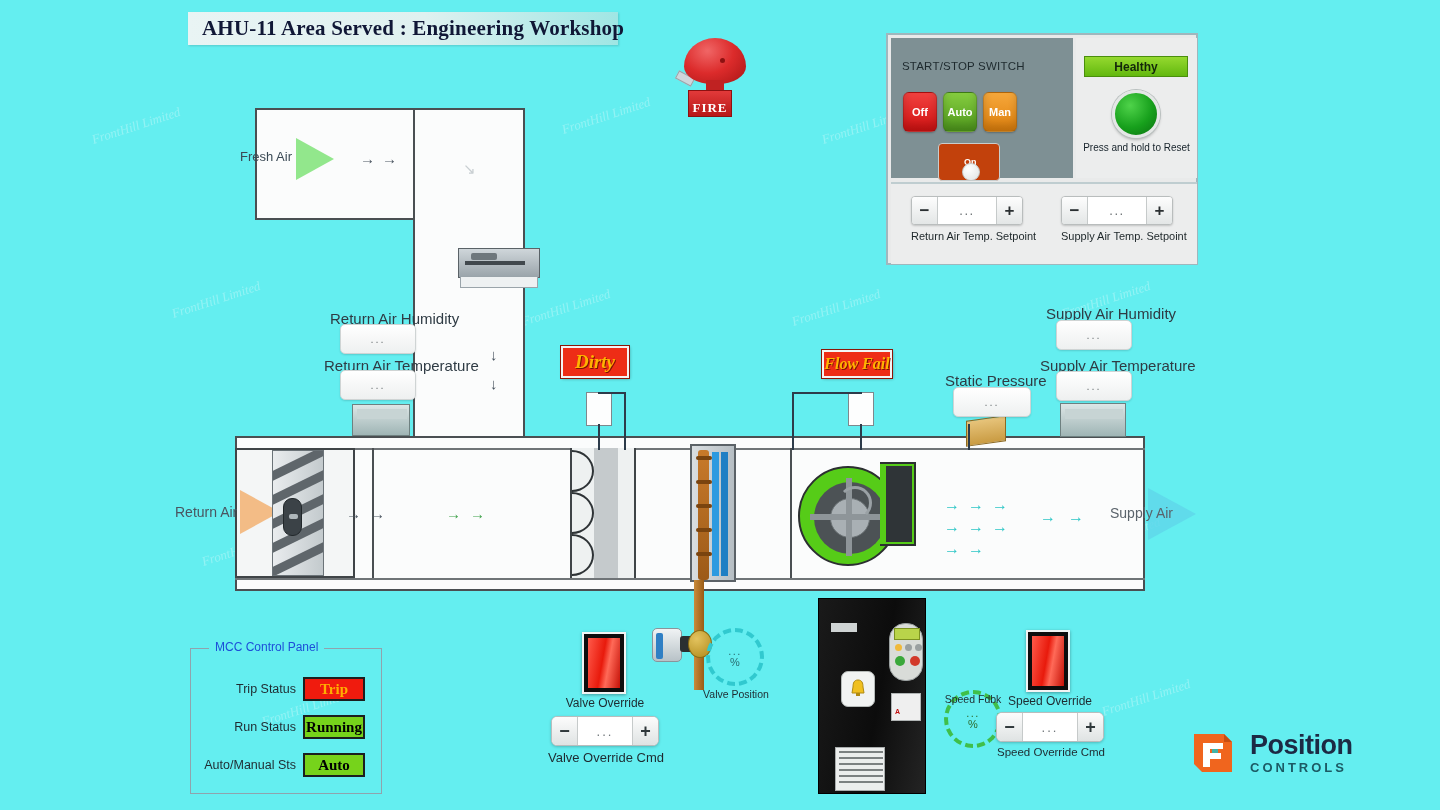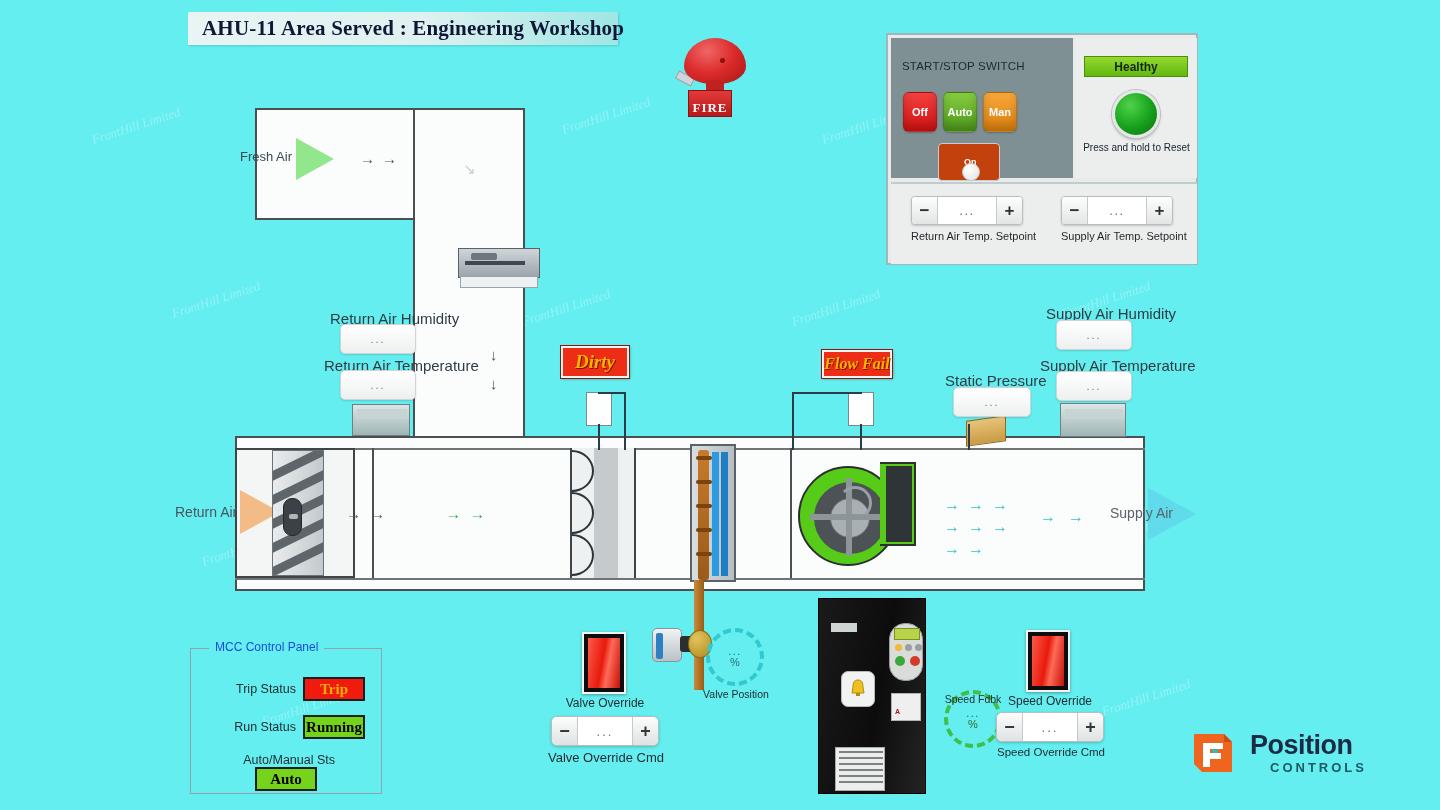--- a/index.html
+++ b/index.html
@@ -279,21 +279,21 @@
   .gauge .gnum { font-size:11px;color:#2a6e72;letter-spacing:1.5px;line-height:10px;}
   .gauge.green .gnum { color:#2d6b2f; }
   .gauge .gpct { font-size:11px;color:#2a6e72; }
   .gauge.green .gpct { color:#2d6b2f; }
 
   
   #logo { left:1190px; top:722px; width:225px; height:62px; display:flex; align-items:center; }
   #logo-mark { position:relative; width:50px;height:50px; }
   #logo-text { margin-left:10px; line-height:1; }
   #logo-name { font-size:27px; font-weight:bold; color:#1c2a44; letter-spacing:-.5px;}
-  #logo-sub { font-size:13px; font-weight:bold; color:#1c5a64; letter-spacing:3px; margin-top:2px;margin-left:20px;}
+  #logo-sub { font-size:13px; font-weight:bold; color:#1c5a64; letter-spacing:3px; margin-top:2px;}
 
   
   .wm {
     color: rgba(255,255,255,.30); font-size:13px; font-style:italic;
     transform: rotate(-18deg); white-space:nowrap; pointer-events:none;
     font-family:"Liberation Serif",serif;
   }
 </style>
 </head>
 <body>
@@ -516,21 +516,21 @@
   <div class="abs" id="mcc-panel">
     <div id="mcc-title">MCC Control Panel</div>
     <div class="mcc-row" style="top:28px;">
       <div class="mcc-name">Trip Status</div>
       <div class="mcc-val trip">Trip</div>
     </div>
     <div class="mcc-row" style="top:66px;">
       <div class="mcc-name">Run Status</div>
       <div class="mcc-val ok">Running</div>
     </div>
-    <div class="mcc-row" style="top:104px;flex-direction:column;">
+    <div class="mcc-row" style="top:104px;">
       <div class="mcc-name">Auto/Manual Sts</div>
       <div class="mcc-val ok">Auto</div>
     </div>
   </div>
 
   <div class="abs override-btn" style="left:582px;top:632px;">
       <div></div>
     </div>
   <div class="abs ctrl-label" style="left:540px;top:696px;width:130px;">Valve Override</div>
 

